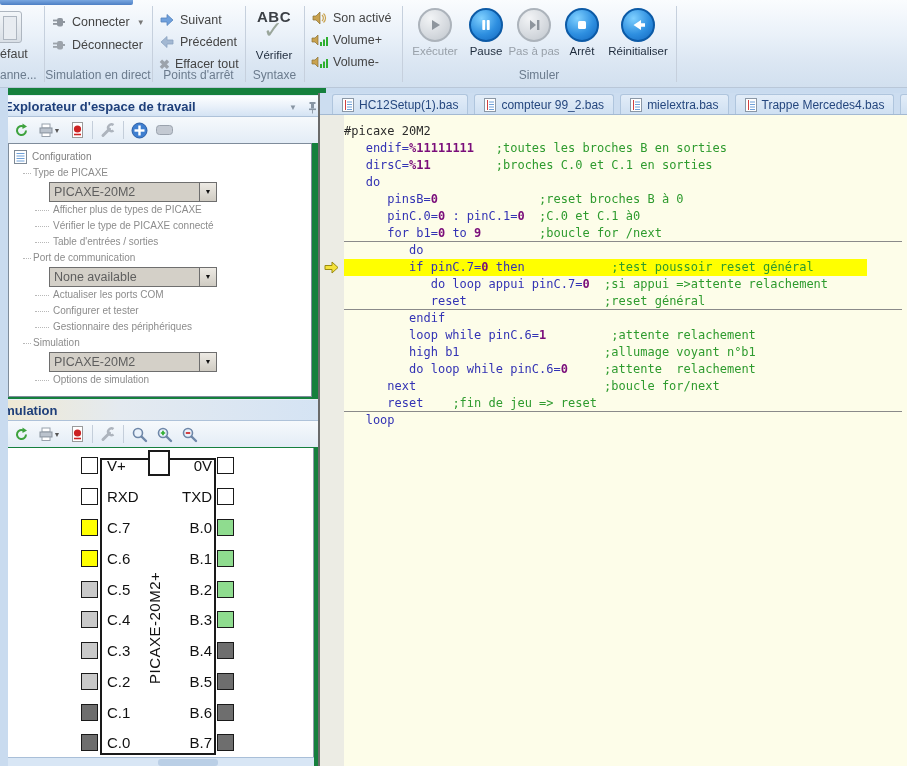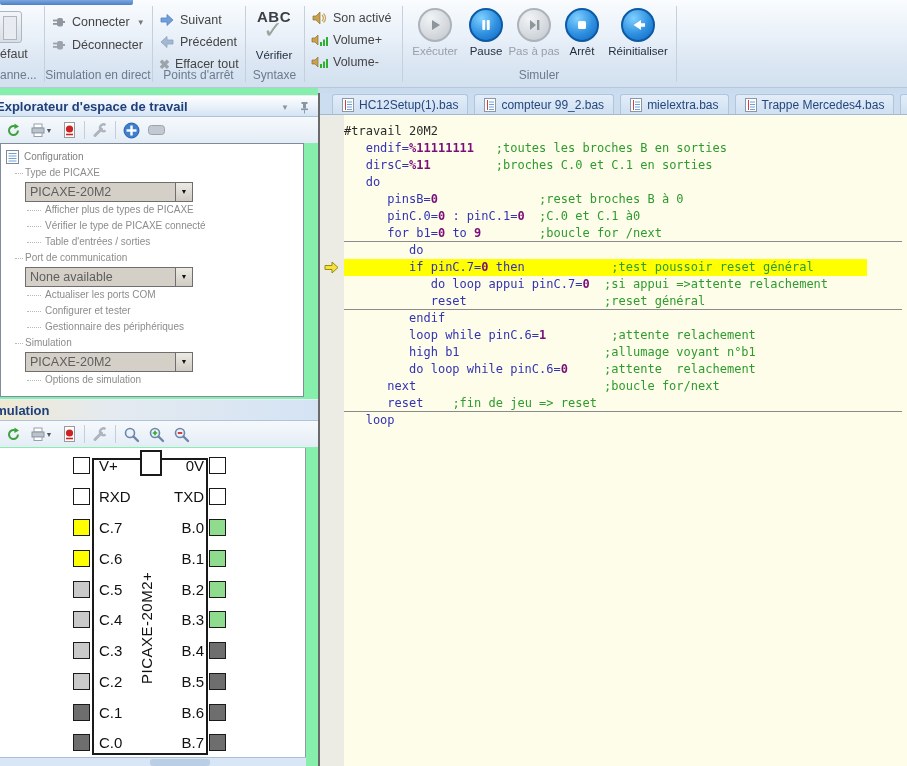--- a/index.html
+++ b/index.html
@@ -32,21 +32,21 @@
   .abc-icon .abc { font-size:15px; font-weight:bold; color:#3C4046; letter-spacing:0.5px; }
   .abc-icon .chk { position:absolute; left:10px; top:8px; font-size:24px; color:#9AA69B; }
   #col-default { overflow:visible; }
   .default-icon { position:absolute; left:-14px; top:6px; width:36px; height:32px;
     border:1px solid #AEB6C0; background:linear-gradient(180deg,#F3F6F9,#D9DFE6); border-radius:3px; }
   .default-icon::after { content:""; position:absolute; right:4px; top:4px; width:12px; height:22px;
     border:1px solid #AEB6C0; background:#E8ECF1; }
   .default-lbl { position:absolute; left:0px; top:42px; font-size:12.5px; color:#444; }
 
   
-  #left-col { position:absolute; left:0; top:88px; width:318px; height:678px; background:#86efac; }
+  #left-col { position:absolute; left:8px; top:88px; width:318px; height:678px; background:#15803d; }
   .panel-header { position:absolute; left:0; width:318px; height:22px;
     background:linear-gradient(180deg,#FDFEFF 0%,#E8F0F9 55%,#D4E3F4 100%);
     border-top:1px solid #E6EEF7; border-bottom:1px solid #AEC2D9;
     font-size:13px; font-weight:bold; color:#1E3F7A; line-height:21px; overflow:hidden; white-space:nowrap; }
   .panel-header .hdr-icons { position:absolute; right:8px; top:0; height:22px;
     display:flex; align-items:center; gap:10px; }
   .panel-toolbar { position:absolute; left:0; width:318px; height:26px;
     background:linear-gradient(180deg,#F6F9FC,#E3ECF6);
     display:flex; align-items:center; gap:5px; padding-left:3px; }
   .tb-sep { width:1px; height:18px; background:#C4CEDA; }
@@ -57,21 +57,21 @@
   #ws-tree { position:absolute; left:0; top:55px; width:304px; height:254px;
     background:#fff; border:1px solid #7F8C9B; overflow:hidden; padding-top:5px; }
   .tree-row { height:16px; line-height:16px; font-size:10px; color:#8C8C8C; white-space:nowrap; }
   .tree-root { padding-left:5px; display:flex; align-items:center; gap:5px; color:#7F7F7F; }
   .tree-branch { padding-left:14px; }
   .tree-branch::before { content:""; display:inline-block; width:8px; margin-right:2px;
     border-top:1px dotted #B8B8B8; vertical-align:middle; }
   .tree-leaf { padding-left:26px; }
   .tree-leaf::before { content:""; display:inline-block; width:14px; margin-right:4px;
     border-top:1px dotted #B8B8B8; vertical-align:middle; }
-  .tree-combo-row { height:21px; padding-left:24px; display:flex; align-items:center; }
+  .tree-combo-row { height:21px; padding-left:40px; display:flex; align-items:center; }
   .combo { width:168px; height:20px; background:#D4D0C8; border:1px solid #6E6E6E;
     display:flex; align-items:center; position:relative; }
   .combo .val { flex:1; font-size:12.5px; color:#5E5E5E; padding-left:4px; white-space:nowrap; overflow:hidden; }
   .combo .btn { width:17px; height:18px; border-left:1px solid #6E6E6E;
     background:linear-gradient(180deg,#EDEAE4,#CFCBC2); display:flex; align-items:center; justify-content:center; }
   .combo .btn span { font-size:7px; color:#111; }
 
   #sim-header { top:311px; background:linear-gradient(90deg,#EFE9D4 0%,#E4EAF0 35%,#D4E3F4 100%); }
   #sim-header .title { margin-left:-17px; display:inline-block; }
   #sim-toolbar { top:333px; }
@@ -527,21 +527,21 @@
           <rect x="0.5" y="0.5" width="11" height="13" fill="#fff" stroke="#8A97A6"></rect>
           <path d="M3.5 2 v10" stroke="#D04040" stroke-width="1"></path>
           <path d="M5 4 h5 M5 6.5 h5 M5 9 h5 M5 11.5 h5" stroke="#6FA0D8" stroke-width="1"></path>
         </svg>
         <span>Trappe Mercedes4.bas</span>
       </div>
       <div class="tab"></div>
     </div>
   <div id="editor">
     <div id="code-lines">
-        <div class="code-line"><span class="tk-d">#travail 20M2</span></div>
+        <div class="code-line"><span class="tk-d">#picaxe 20M2</span></div>
         <div class="code-line"><span class="tk-k">   endif=</span><span class="tk-n">%11111111</span><span class="tk-p">   </span><span class="tk-c">;toutes les broches B en sorties</span></div>
         <div class="code-line"><span class="tk-k">   dirsC=</span><span class="tk-n">%11</span><span class="tk-p">         </span><span class="tk-c">;broches C.0 et C.1 en sorties</span></div>
         <div class="code-line"><span class="tk-k">   do</span></div>
         <div class="code-line"><span class="tk-k">      pinsB=</span><span class="tk-n">0</span><span class="tk-p">              </span><span class="tk-c">;reset broches B à 0</span></div>
         <div class="code-line"><span class="tk-k">      pinC.0=</span><span class="tk-n">0</span><span class="tk-k"> : </span><span class="tk-k">pinC.1=</span><span class="tk-n">0</span><span class="tk-p">  </span><span class="tk-c">;C.0 et C.1 à0</span></div>
         <div class="code-line"><span class="tk-k">      for b1=</span><span class="tk-n">0</span><span class="tk-k"> to </span><span class="tk-n">9</span><span class="tk-p">        </span><span class="tk-c">;boucle for /next</span></div>
         <div class="code-line"><span class="tk-k">         do</span></div>
         <div class="code-line hl"><span class="tk-k">         if pinC.7=</span><span class="tk-n">0</span><span class="tk-k"> then</span><span class="tk-p">            </span><span class="tk-c">;test poussoir reset général</span></div>
         <div class="code-line"><span class="tk-k">            do loop appui pinC.7=</span><span class="tk-n">0</span><span class="tk-p">  </span><span class="tk-c">;si appui =&gt;attente relachement</span></div>
         <div class="code-line"><span class="tk-k">            reset</span><span class="tk-p">                   </span><span class="tk-c">;reset général</span></div>

